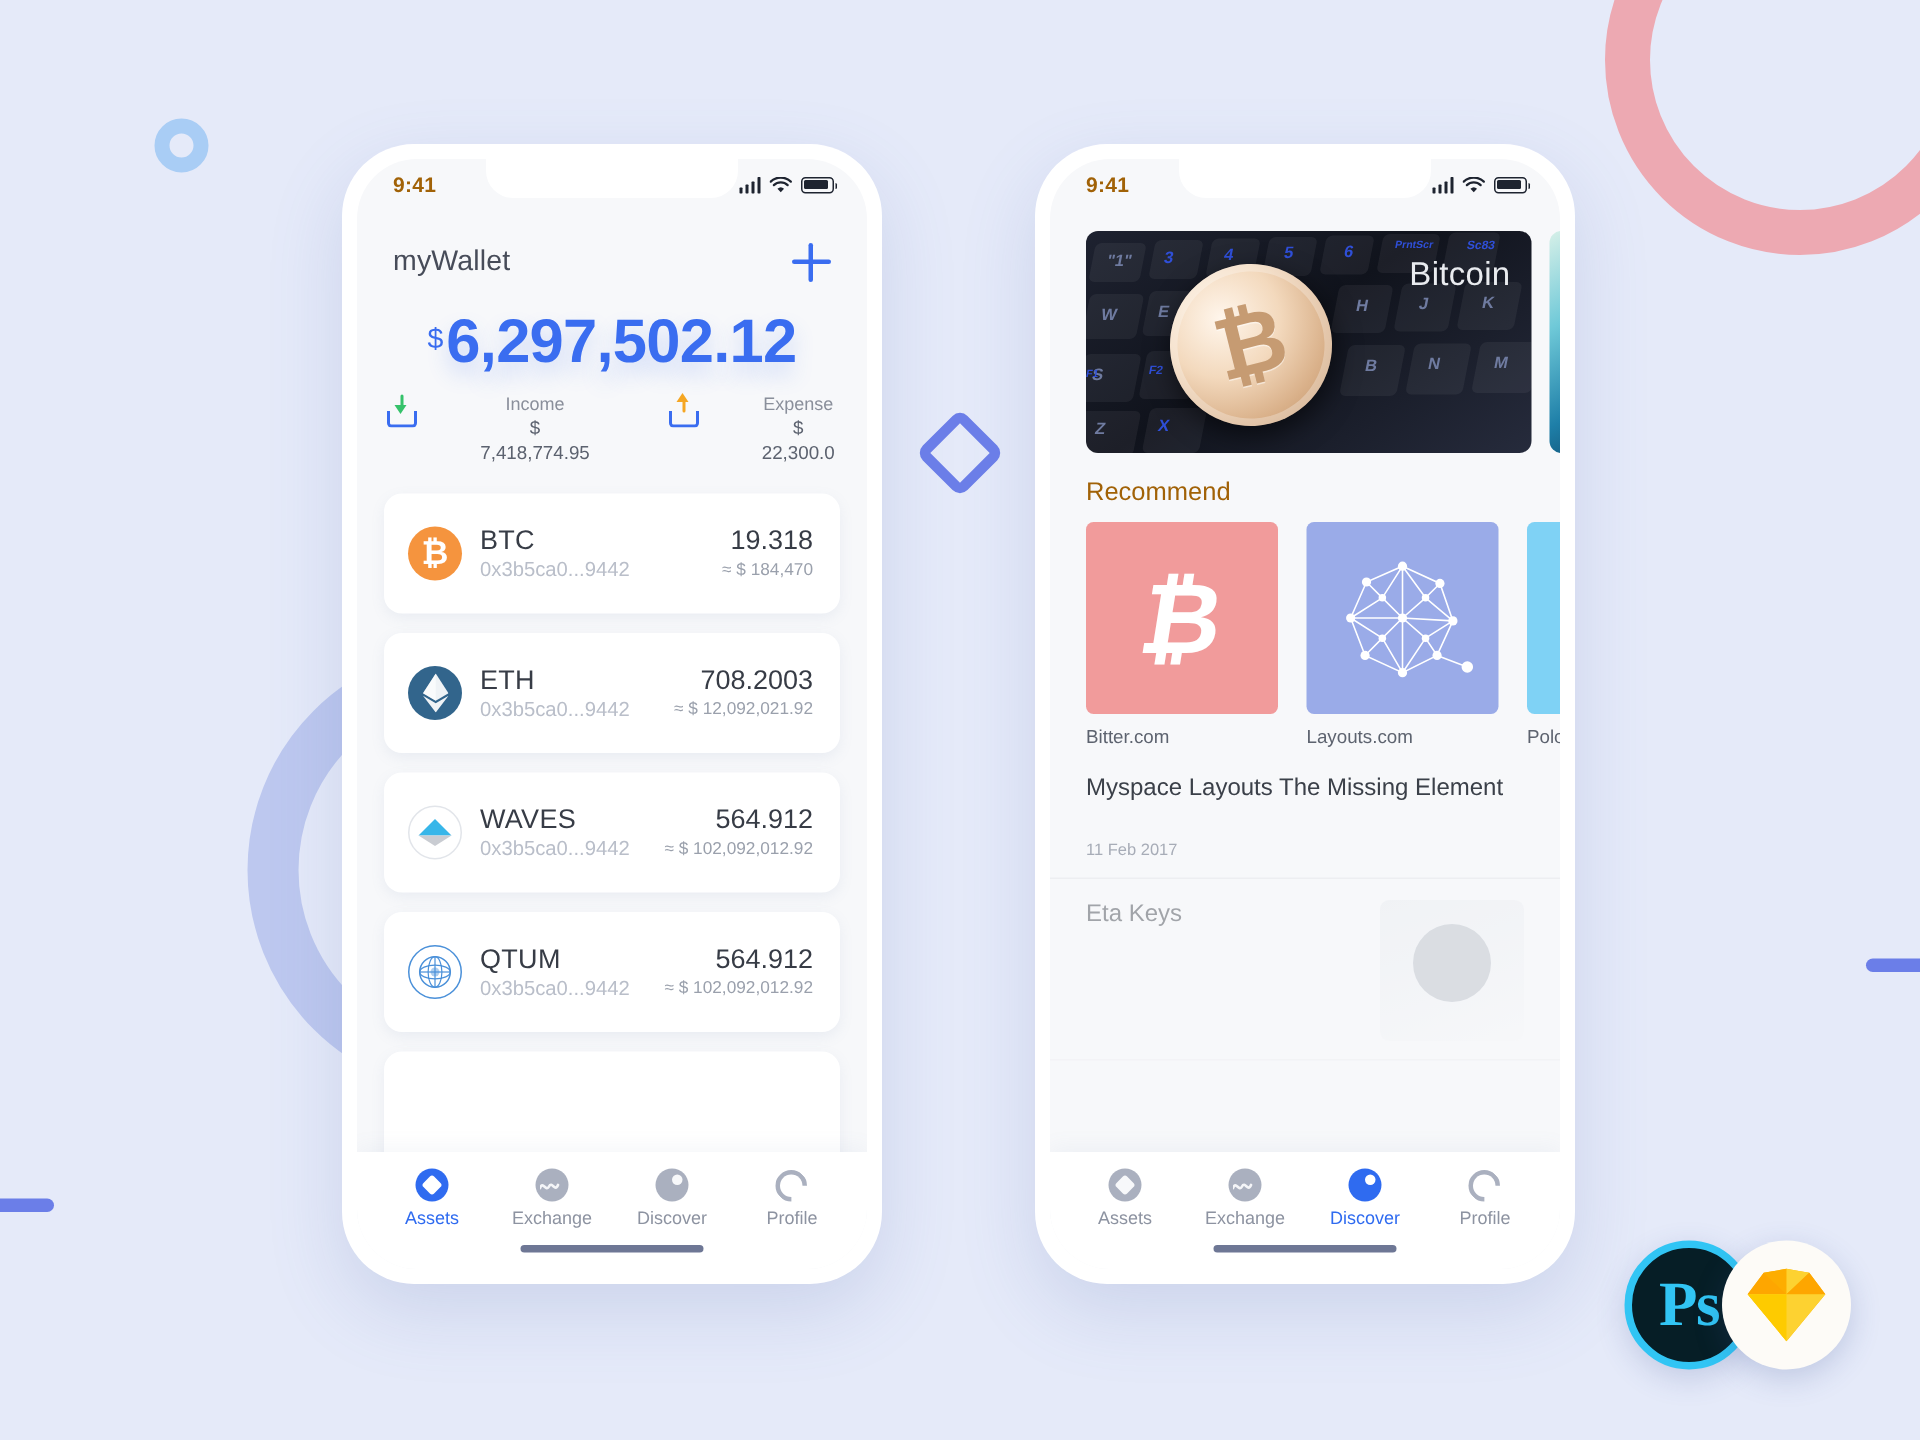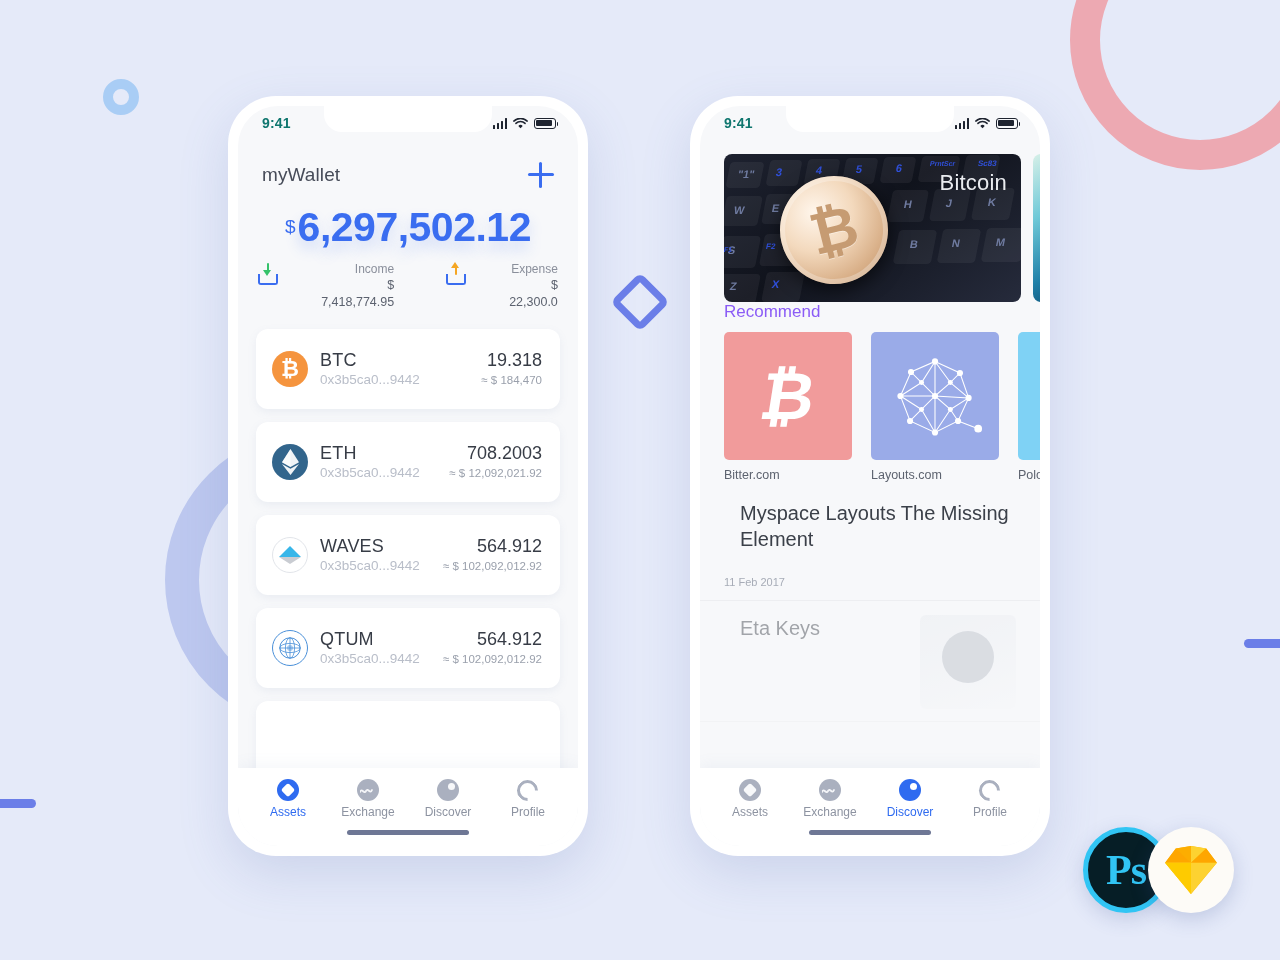--- a/index.html
+++ b/index.html
@@ -60,21 +60,21 @@
     border-bottom-left-radius:18px; border-bottom-right-radius:18px;
     z-index:20;
   }
 
   
   .statusbar {
     position:relative; height:34px; z-index:21;
     display:flex; align-items:center; justify-content:space-between;
     padding:0 22px 0 24px;
   }
-  .status-time { font-size:14px; font-weight:bold; color:#0f766e; letter-spacing:.2px; }
+  .status-time { font-size:14px; font-weight:bold; color:#a16207; letter-spacing:.2px; }
   .status-icons { display:flex; align-items:center; gap:6px; }
   .sig { display:flex; align-items:flex-end; gap:1.5px; height:11px; }
   .sig i { display:block; width:2.5px; background:#1e2430; border-radius:.5px; }
   .sig i:nth-child(1){height:4px}.sig i:nth-child(2){height:6px}
   .sig i:nth-child(3){height:8px}.sig i:nth-child(4){height:11px}
   .batt {
     width:22px; height:11px; border:1.3px solid #1e2430;
     border-radius:3px; position:relative; padding:1.3px;
   }
   .batt::after {
@@ -130,21 +130,21 @@
   .tray .head {
     position:absolute; width:0; height:0; border-left:4.5px solid transparent;
     border-right:4.5px solid transparent;
   }
   .tray.down { color:#35c26a; }
   .tray.down .stem { top:0; height:9px; }
   .tray.down .head { left:5.3px; top:7px; border-top:6px solid currentColor; }
   .tray.up { color:#f5a623; }
   .tray.up .stem { top:3px; height:9px; }
   .tray.up .head { left:5.3px; top:-1px; border-bottom:6px solid currentColor; }
-  .io-text { text-align:right; line-height:1.35;margin-left:36px; }
+  .io-text { text-align:center; line-height:1.35;margin-left:36px; }
   .io-label { font-size:12px; color:#8a8f9b; }
   .io-val { font-size:12.5px; color:#5c626f; }
 
   
   .asset-list {
     margin-top:18px; padding:0 18px;
     display:flex; flex-direction:column; gap:13px;
   }
   .asset-card {
     background:#ffffff; border-radius:12px; height:80px;
@@ -243,21 +243,21 @@
   .banner-label {
     position:absolute; right:14px; top:16px;
     font-size:22px; color:#e9ebef; letter-spacing:.2px;
   }
   .banner.partial {
     width:68px;
     background:linear-gradient(150deg,#d7f0e8 0%,#6fc9d8 35%,#1e7fa8 70%,#0c3d5e 100%);
   }
 
   .section-title {
-    font-size:17px; color:#8b5cf6; padding:0 24px; 
+    font-size:17px; color:#a16207; padding:0 24px; margin-top:16px;
   }
   .rec-row { display:flex; gap:19px; padding:0 24px; margin-top:10px; overflow:hidden; }
   .rec-item { flex:none; width:128px; cursor:pointer; }
   .rec-item.partial { width:50px; }
   .rec-tile {
     width:128px; height:128px; border-radius:5px;
     display:flex; align-items:center; justify-content:center;
   }
   .rec-item.partial .rec-tile { width:50px; }
   .rec-tile.bitter { background:#f19b9b; }
@@ -268,21 +268,21 @@
     font-size:12.5px; color:#5d636f; margin-top:8px; white-space:nowrap;
   }
 
   .news-list { margin-top:4px; }
   .news-item {
     display:flex; align-items:flex-start; gap:12px;
     padding:14px 24px 12px 24px; border-bottom:1px solid #edeef1;
     cursor:pointer;
   }
   .news-text { flex:1; min-width:0; }
-  .news-title { font-size:20px; color:#3b4049; line-height:1.3;margin-left:16px; }
+  .news-title { font-size:16px; color:#3b4049; line-height:1.3; }
   .news-date { font-size:11px; color:#a7acb7; margin-top:24px; }
   .news-thumb {
     flex:none; width:96px; height:94px; border-radius:6px; overflow:hidden;
     position:relative;
     background:linear-gradient(160deg,#cfe0ee 0%,#eef3f7 45%,#ffffff 100%);
   }
   .news-thumb .ibm {
     position:absolute; left:4px; top:36px; font-size:20px; font-weight:bold;
     color:#2b3440; letter-spacing:-1px;
   }

